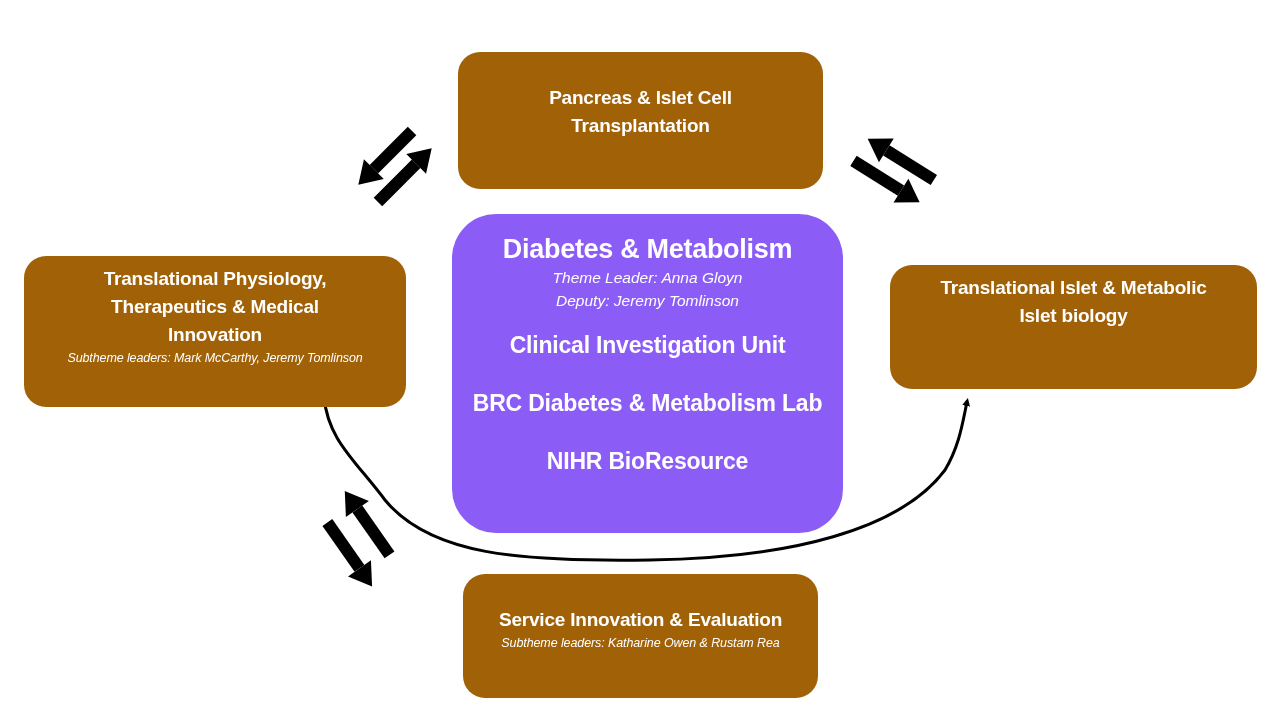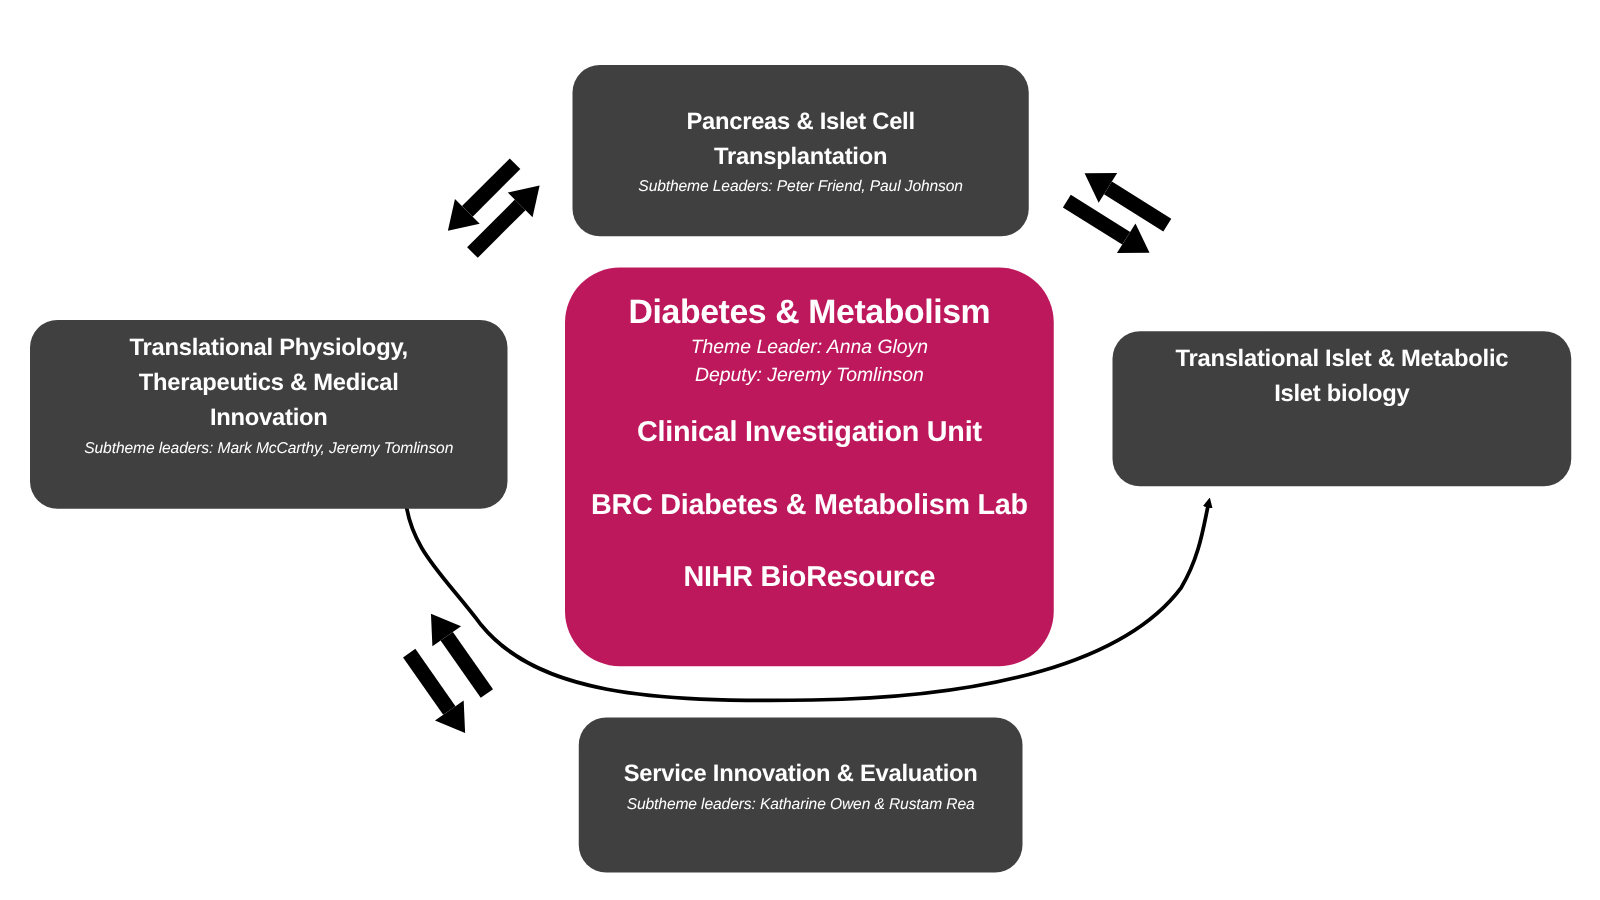--- a/index.html
+++ b/index.html
@@ -17,26 +17,26 @@
     .node {
       position: absolute;
       box-sizing: border-box;
       color: #ffffff;
       text-align: center;
       display: flex;
       flex-direction: column;
       align-items: center;
     }
     .node.sub {
-      background: #404040;
+      background: #a16207;
       border-radius: 22px;
       text-align: right;
     }
     .node.center {
-      background: #be185d;
+      background: #8b5cf6;
       border-radius: 44px;
     }
     .title {
       font-weight: bold;
       font-size: 19px;
       line-height: 28px;
       letter-spacing: -0.2px;
     }
     .leaders {
       font-style: italic;
@@ -118,21 +118,20 @@
       <polygon points="20,-14 42,0 20,14" fill="#000"></polygon>
     </g>
   </g>
 
   <path d="M324,397 C328,440 355,460 385,500 C430,555 520,562 650,560 C790,558 900,530 945,470 C960,445 963,420 967,402" fill="none" stroke="#000" stroke-width="3" marker-start="url(#thin-head)" marker-end="url(#thin-head)"></path>
 </svg>
 
 <div class="node sub" id="node-top">
   <div class="title">Pancreas &amp; Islet Cell</div>
   <div class="title">Transplantation</div>
-  <div class="leaders">Subtheme Leaders: Peter Friend, Paul Johnson</div>
 </div>
 
 <div class="node sub" id="node-left">
   <div class="title">Translational Physiology,</div>
   <div class="title">Therapeutics &amp; Medical</div>
   <div class="title">Innovation</div>
   <div class="leaders">Subtheme leaders: Mark McCarthy, Jeremy Tomlinson</div>
 </div>
 
 <div class="node sub" id="node-right">

